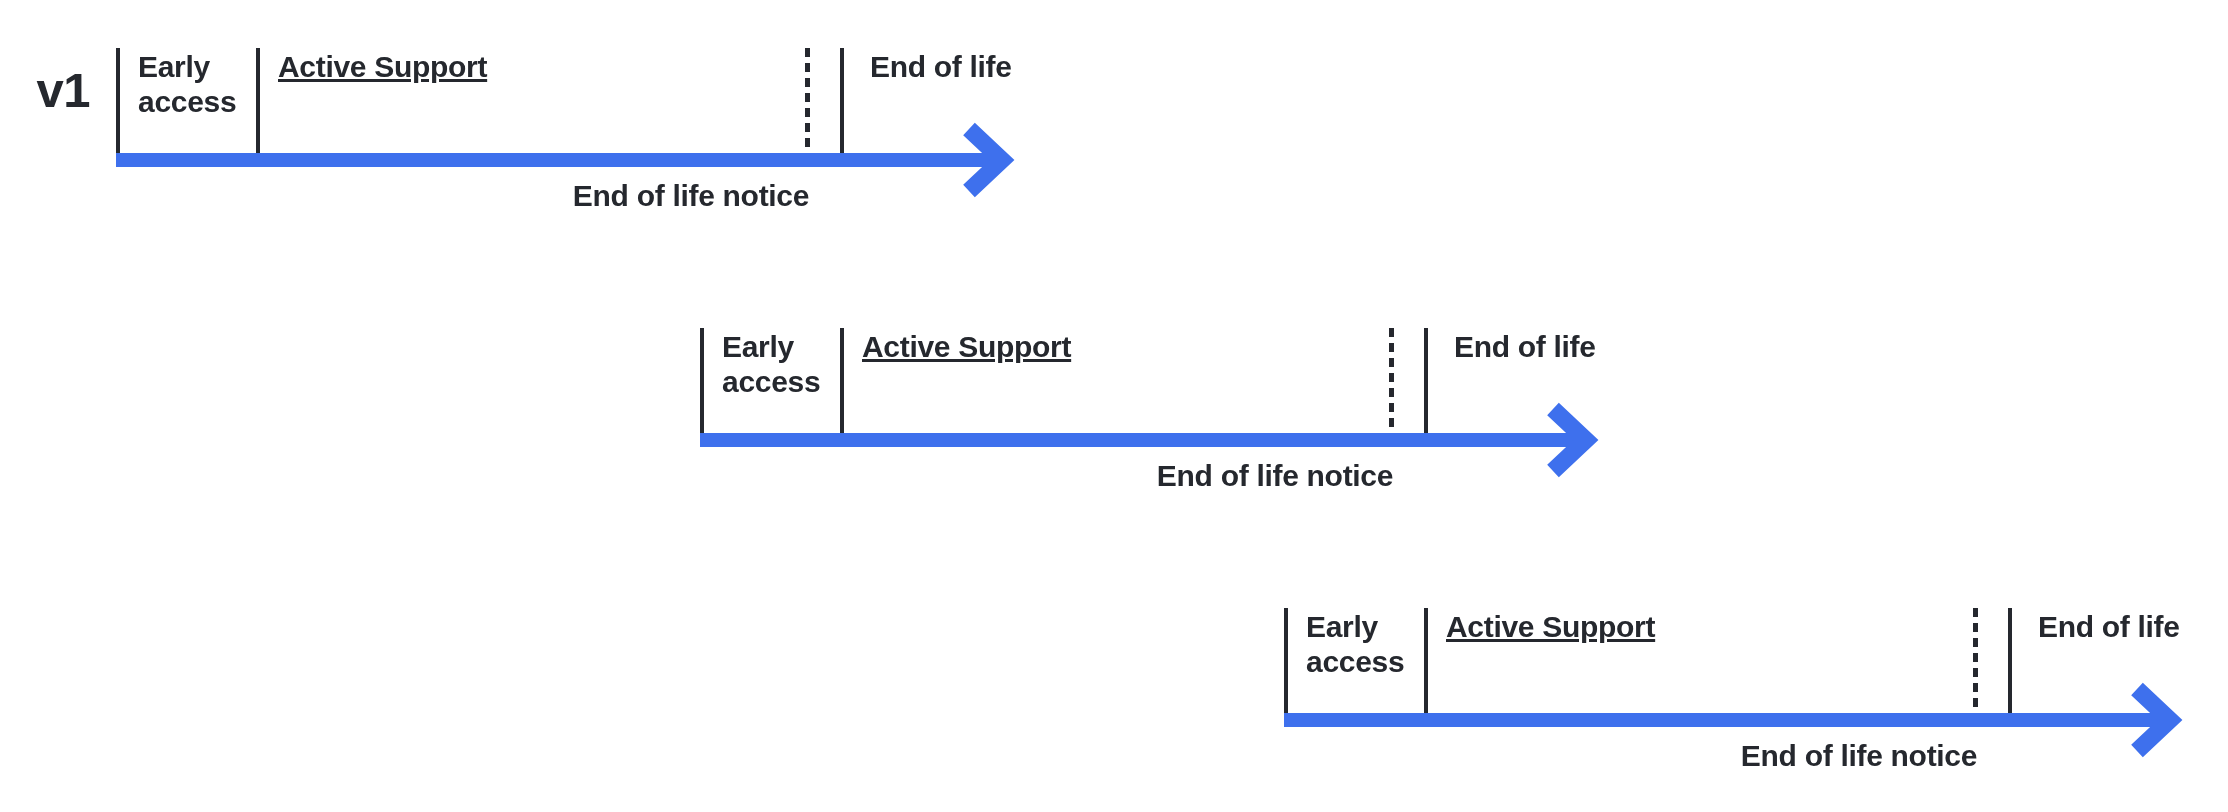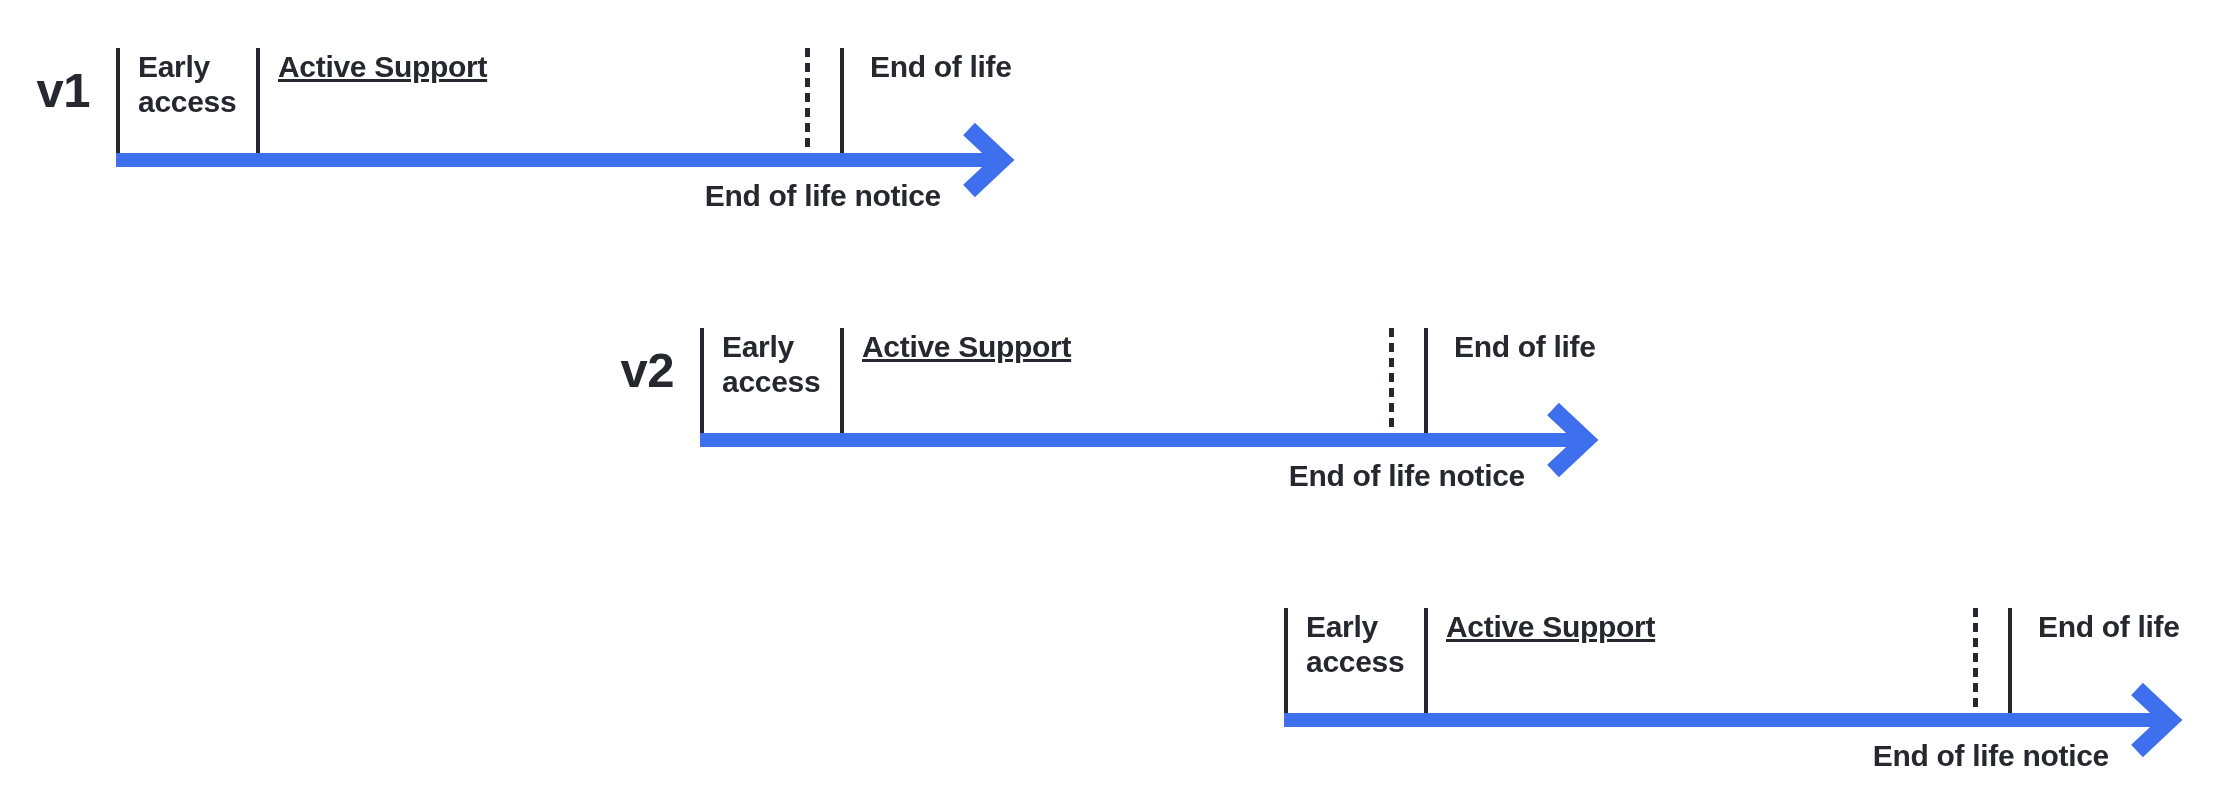--- a/index.html
+++ b/index.html
@@ -52,21 +52,21 @@
   .phase-early  { left: 280px; width: 122px; white-space: normal; }
   .phase-active { left: 420px; text-decoration: underline; }
   .phase-eol    { left: 1004px; margin-left: 8px; }
 
   .arrow { position: absolute; left: 258px; top: 77px; display: block; }
   .arrow-shaft { fill: var(--accent); }
   .arrow-head  { fill: none; stroke: var(--accent); stroke-width: 17; stroke-linejoin: miter; stroke-miterlimit: 6; }
 
   .notice {
     position: absolute; left: 583px; top: 136px; width: 500px;
-    text-align: right;
+    text-align: center;
     font-size: 30px; font-weight: 700; letter-spacing: -0.3px;
     color: var(--ink);
   }
 </style>
 </head>
 <body>
 
 <div class="diagram">
 
   <div class="timeline" id="tl-1">
@@ -79,21 +79,20 @@
     <div class="phase-label phase-active">Active Support</div>
     <div class="phase-label phase-eol">End of life</div>
     <svg class="arrow" width="905" height="80" viewBox="0 0 905 80">
       <rect class="arrow-shaft" x="0" y="33" width="874" height="14"></rect>
       <polyline class="arrow-head" points="853,9 886,40 853,71"></polyline>
     </svg>
     <div class="notice">End of life notice</div>
   </div>
 
   <div class="timeline" id="tl-2">
-    <div class="version">v2</div>
     <div class="tick tick-start"></div>
     <div class="tick tick-mid"></div>
     <div class="tick-dashed"></div>
     <div class="tick tick-end"></div>
     <div class="phase-label phase-early">Early access</div>
     <div class="phase-label phase-active">Active Support</div>
     <div class="phase-label phase-eol">End of life</div>
     <svg class="arrow" width="905" height="80" viewBox="0 0 905 80">
       <rect class="arrow-shaft" x="0" y="33" width="874" height="14"></rect>
       <polyline class="arrow-head" points="853,9 886,40 853,71"></polyline>

